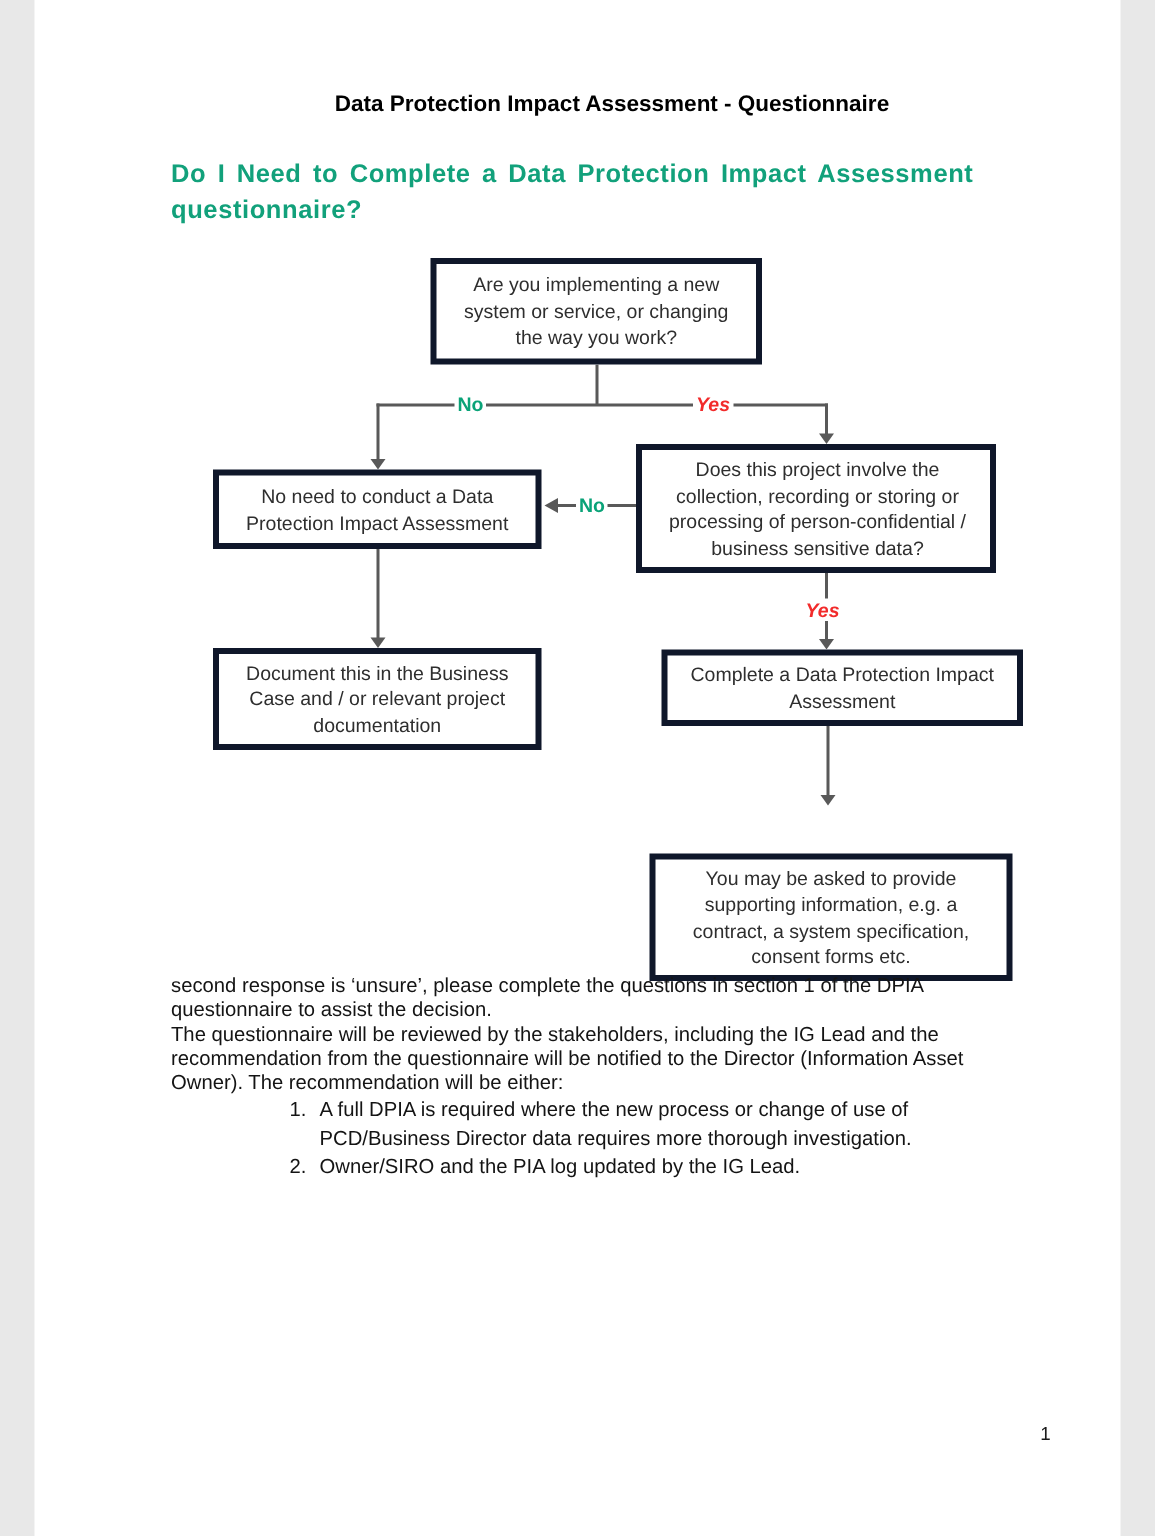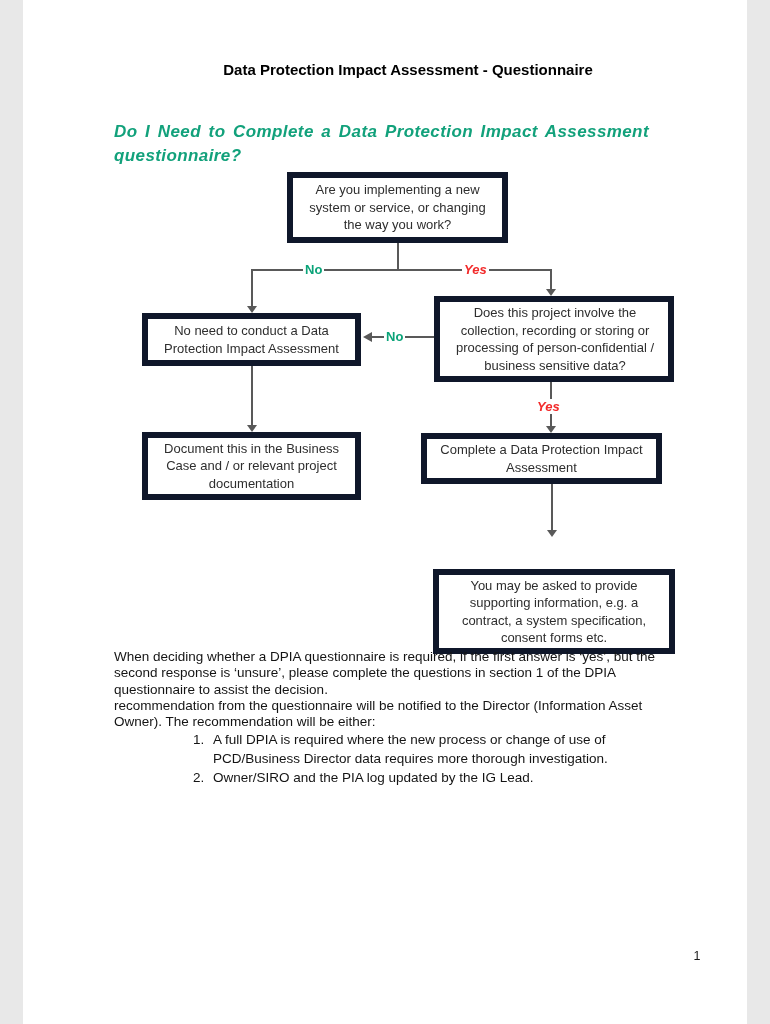--- a/index.html
+++ b/index.html
@@ -6,35 +6,35 @@
   .page {
     position:relative; width:724px; height:1024px; margin:0 auto;
     background:#ffffff; overflow:hidden;
     font-family:"Liberation Sans", sans-serif; color:#1a1a1a;
   }
   .doc-title {
     position:absolute; top:61px; left:0; width:770px; text-align:center;
     font-size:15px; font-weight:bold; color:#000;
   }
   .green-heading {
-    position:absolute; top:120px; left:91px; width:560px;
+    position:absolute; top:104px; left:91px; width:560px;
     font-size:17px; font-weight:bold; color:#12a17b;
-    line-height:24px; letter-spacing:0.4px; word-spacing:2.5px;font-style:italic;
+    line-height:24px; letter-spacing:0.4px; word-spacing:2.5px;
   }
   
   .fc-box {
     position:absolute; box-sizing:border-box; background:#fff;
-    border:6px solid #0f172a; display:flex; align-items:center; justify-content:center;
+    border:4px solid #0f172a; display:flex; align-items:center; justify-content:center;
     text-align:center; font-size:13px; line-height:17.5px; color:#2e2e2e; padding:0 10px;
   }
   .box-q1        { left:264px; top:172px; width:221px; height:71px; }
   .box-no-need   { left:119px; top:313px; width:219px; height:53px; }
-  .box-does      { left:411px; top:296px; width:240px; height:86px;padding-left:12px; }
+  .box-does      { left:401px; top:296px; width:240px; height:86px;padding-left:12px; }
   .box-document  { left:119px; top:432px; width:219px; height:68px; }
-  .box-complete  { left:398px; top:433px; width:241px; height:51px;text-align:center; }
+  .box-complete  { left:418px; top:433px; width:241px; height:51px;text-align:center; }
   .box-support   { left:410px; top:537px; width:242px; height:85px;margin-top:32px; }
 
   .fc-line { position:absolute; background:#595959; }
   .l-v1 { left:374px; top:243px; width:2px; height:27px; }
   .l-h1 { left:228px; top:269px; width:301px; height:2px; }
   .l-v2 { left:228px; top:269px; width:2px; height:38px; }
   .l-v3 { left:527px; top:269px; width:2px; height:21px; }
   .l-h2 { left:348px; top:336px; width:63px; height:2px; }
   .l-v4 { left:228px; top:366px; width:2px; height:60px; }
   .l-v5 { left:527px; top:382px; width:2px; height:45px; }
@@ -118,25 +118,25 @@
     <div class="fc-box box-q1">Are you implementing a new system or service, or changing the way you work?</div>
     <div class="fc-box box-no-need">No need to conduct a Data Protection Impact Assessment</div>
     <div class="fc-box box-does">Does this project involve the collection, recording or storing or processing of person-confidential / business sensitive data?</div>
     <div class="fc-box box-document">Document this in the Business Case and / or relevant project documentation</div>
     <div class="fc-box box-complete">Complete a Data Protection Impact Assessment</div>
     <div class="fc-box box-support">You may be asked to provide supporting information, e.g. a contract, a system specification, consent forms etc.</div>
   </div>
 
   <div class="body-text">
     <div>
-      <div class="line">When deciding whether a DPIA questionnaire is required, if the first answer is ‘yes’, but the</div>
       <div class="line">second response is ‘unsure’, please complete the questions in section 1 of the DPIA</div>
       <div class="line">questionnaire to assist the decision.</div>
     </div>
     <div>
+      <div class="line">The questionnaire will be reviewed by the stakeholders, including the IG Lead and the</div>
       <div class="line">recommendation from the questionnaire will be notified to the Director (Information Asset</div>
       <div class="line">Owner). The recommendation will be either:</div>
     </div>
     <div class="num-list">
       <div class="list-item">
         <span class="list-num">1.</span>
         <span class="list-lines">
           <span class="line" style="display:block">A full DPIA is required where the new process or change of use of</span>
           <span class="line" style="display:block">PCD/Business Director data requires more thorough investigation.</span>
         </span>

